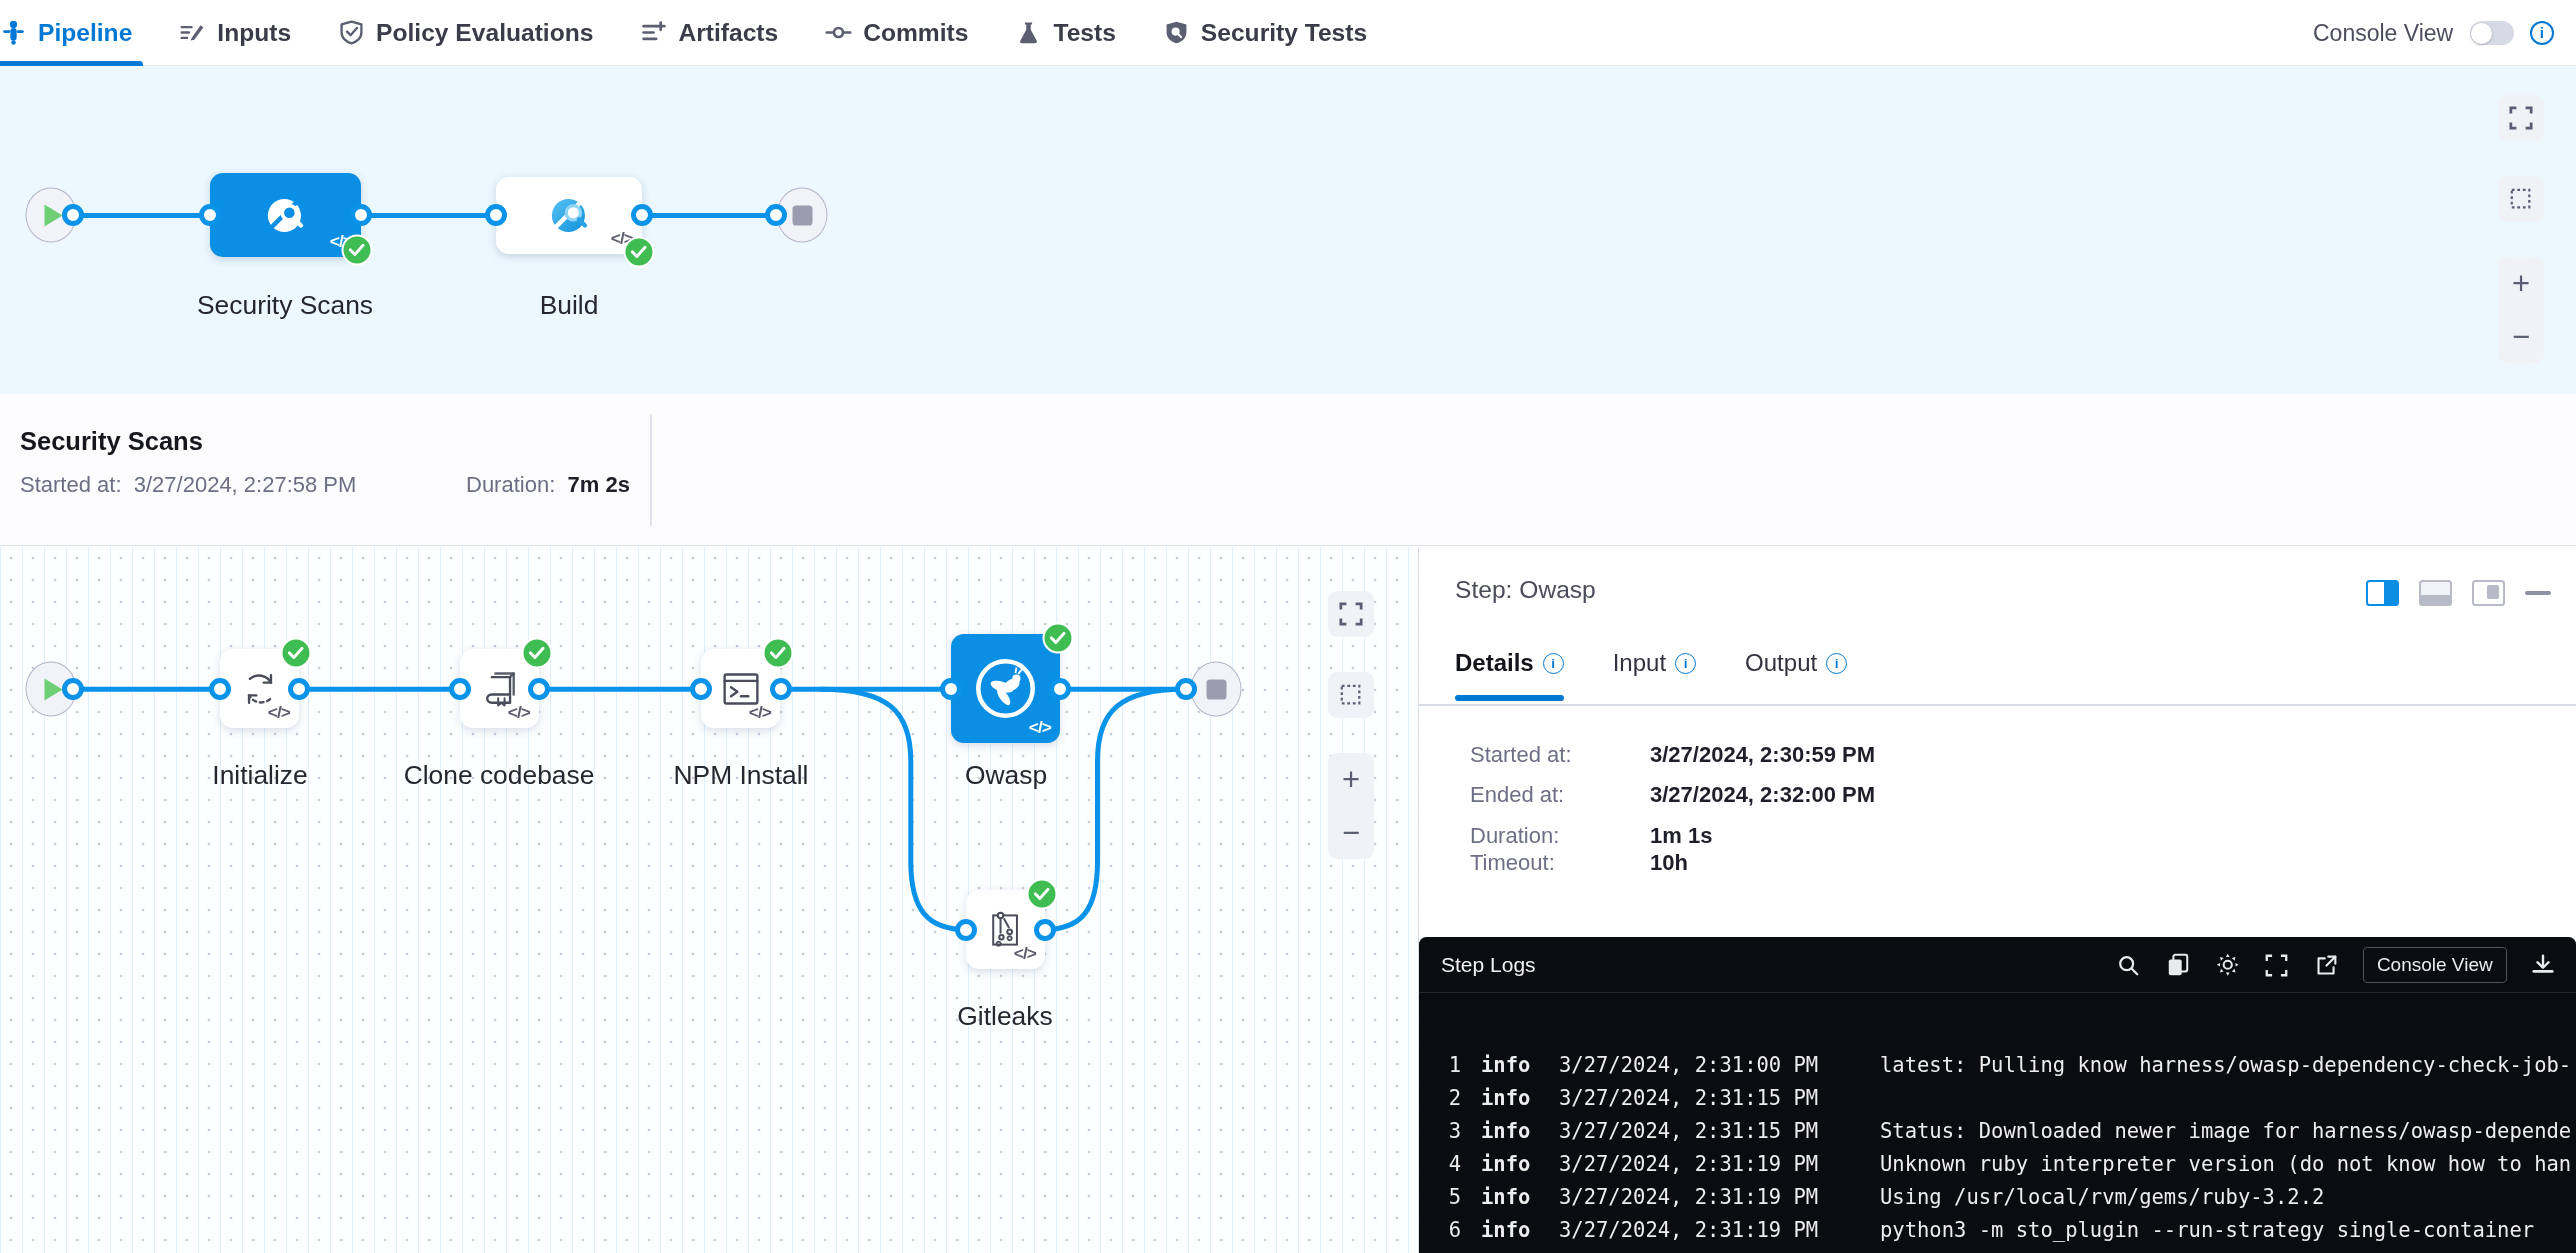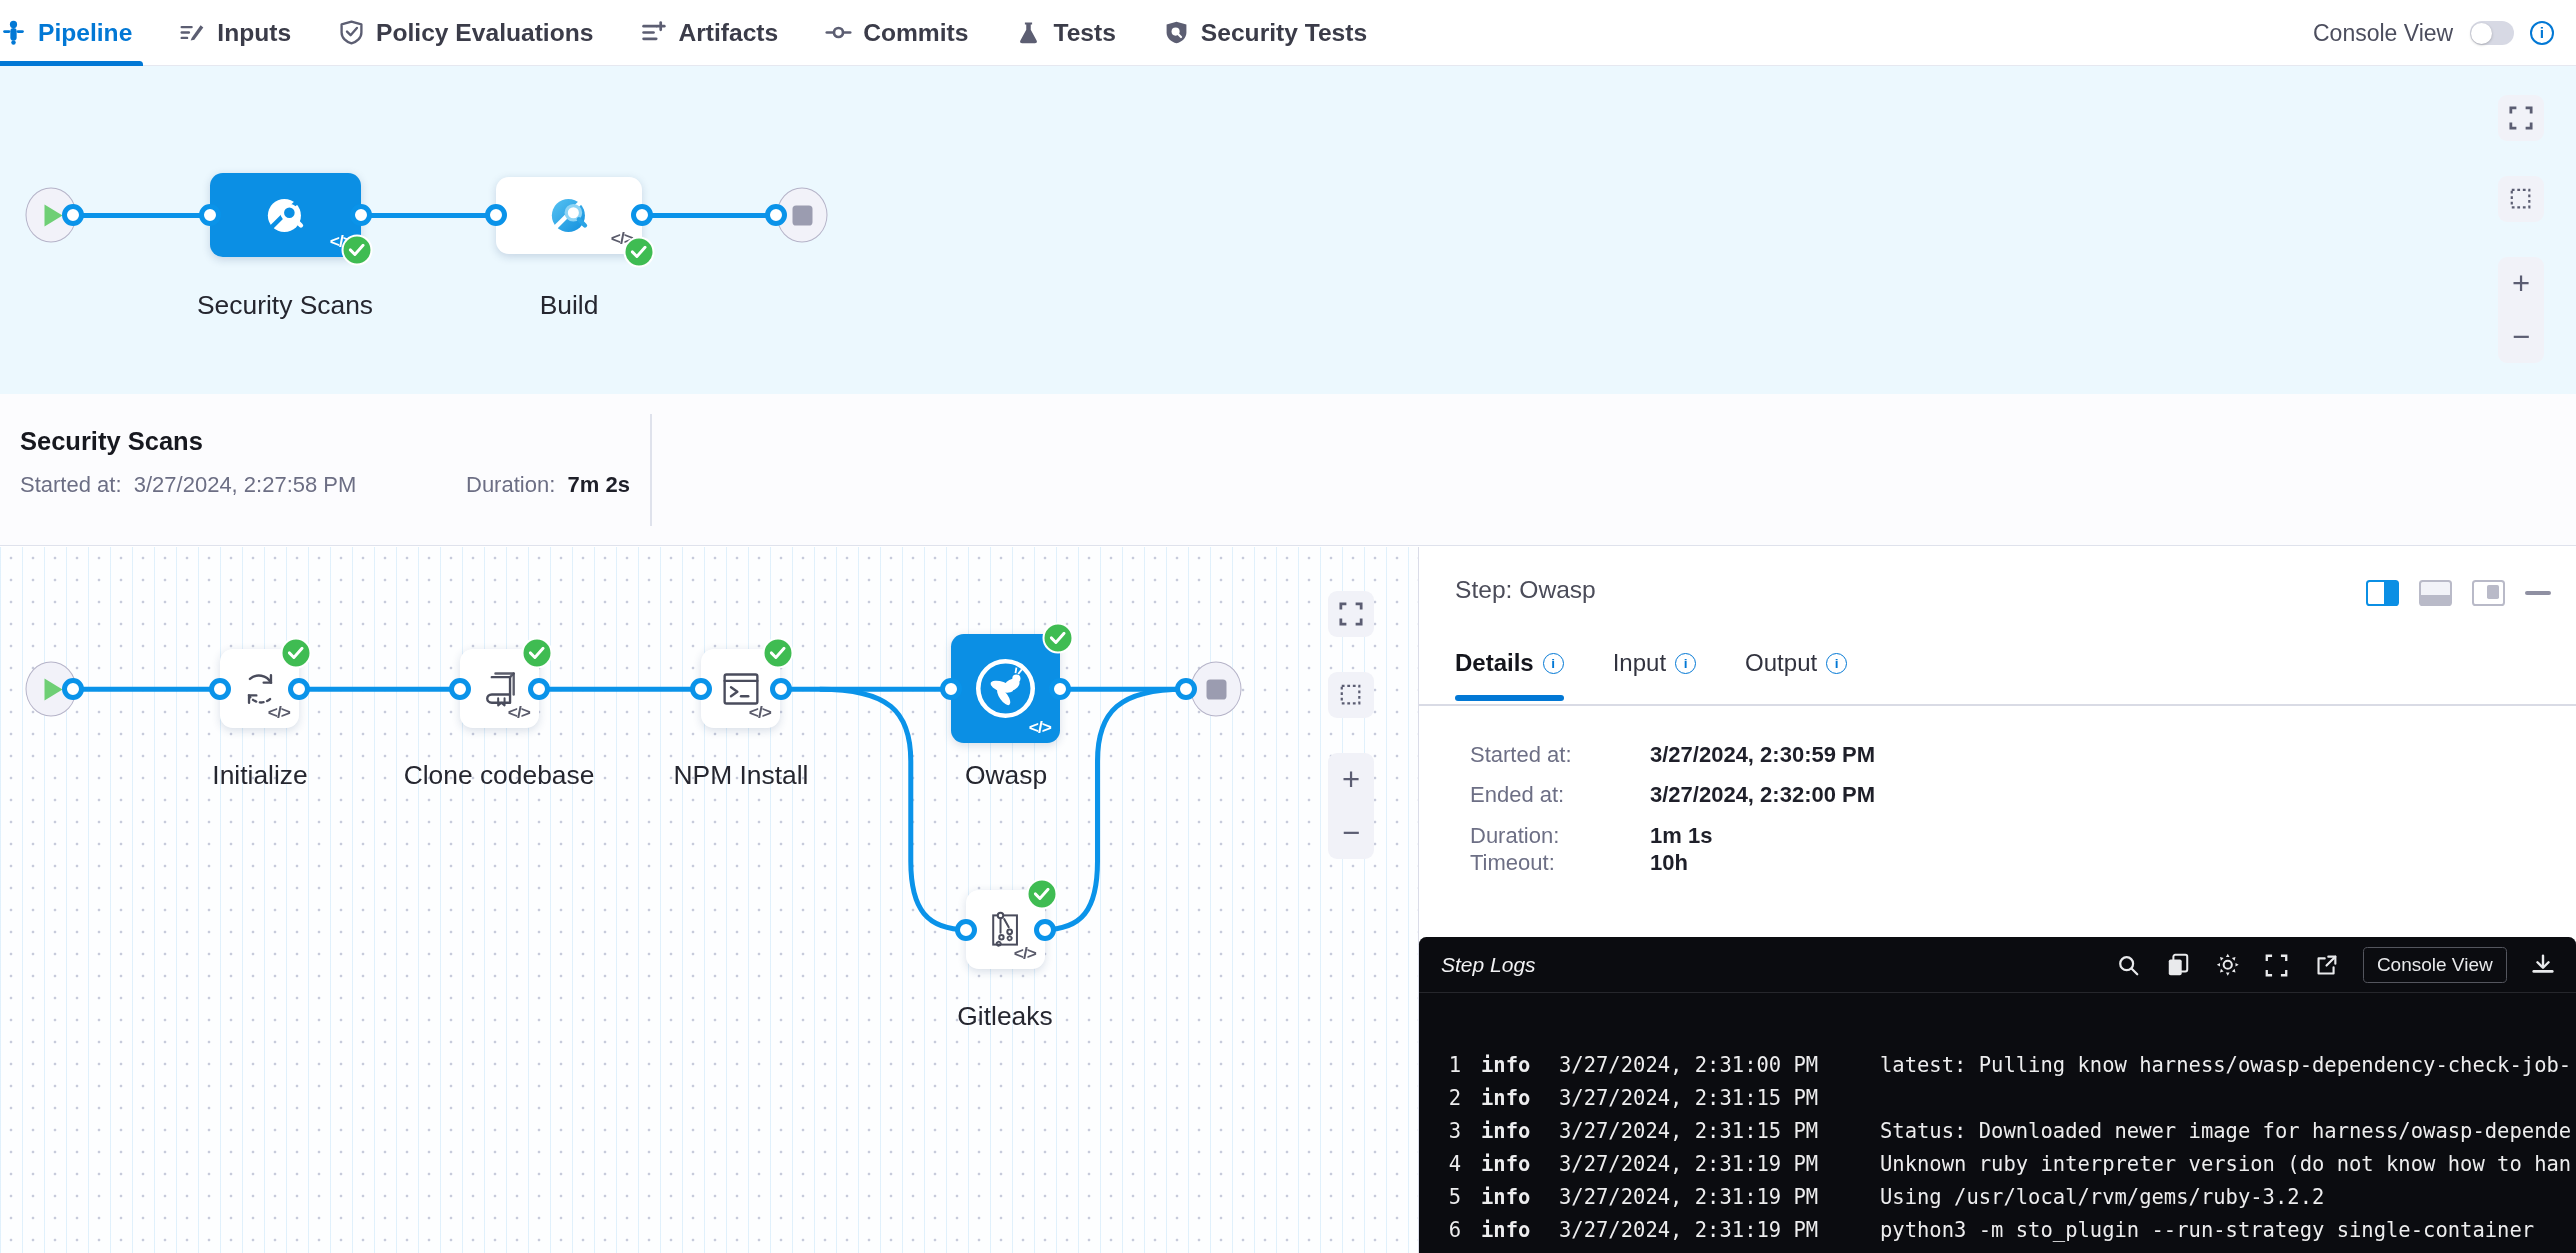--- a/index.html
+++ b/index.html
@@ -98,21 +98,21 @@
   .tab-divider { position:absolute; left:0; top:157px; width:1157px; height:1.8px; background:#d9dbe5; }
 
   .detail-row { position:absolute; left:51px; display:flex; font-size:22px; }
   .detail-row .dl { width:180px; color:#6d6f85; }
   .detail-row .dv { color:#1e1f29; font-weight:700; }
 
   
   .step-logs { position:absolute; left:0; top:390px; width:1157px; height:317px; background:#0b0c10; border-radius:7.3px 7.3px 0 0; }
   .sl-header { position:absolute; left:0; top:0; width:100%; height:56px; border-bottom:1.8px solid #26272c;
                display:flex; align-items:center; }
-  .sl-title { margin-left:22px; font-size:21px; color:#f2f2f4;font-style:italic; }
+  .sl-title { margin-left:22px; font-size:21px; color:#f2f2f4; }
   .sl-icons { position:absolute; right:20px; top:0; height:56px; display:flex; align-items:center; gap:24px; }
   .sl-ic { width:25.5px; height:25.5px; color:#e9eaec; display:flex; align-items:center; justify-content:center; cursor:pointer; }
   .console-btn { border:1.8px solid #54565e; border-radius:4.6px; color:#e9eaec; font-size:19px; padding:6.4px 12.8px; cursor:pointer; white-space:nowrap; }
 
   .sl-lines { position:absolute; left:0; top:56px; right:0; bottom:0; overflow:hidden;
               font-family:"DejaVu Sans Mono", monospace; font-size:20.5px; color:#ededee; padding-top:55px; }
   .log-row { display:flex; height:33px; align-items:center; white-space:nowrap; }
   .log-num { width:42px; text-align:right; flex:0 0 auto; }
   .log-level { margin-left:20px; width:58px; flex:0 0 auto;font-weight:bold; }
   .log-time { margin-left:20px; width:301px; flex:0 0 auto; }

